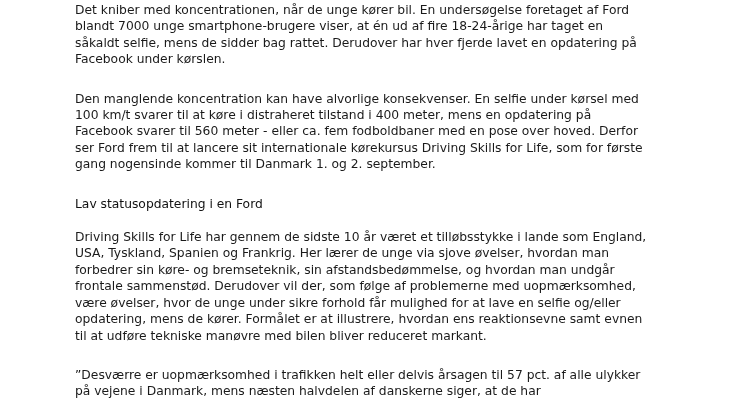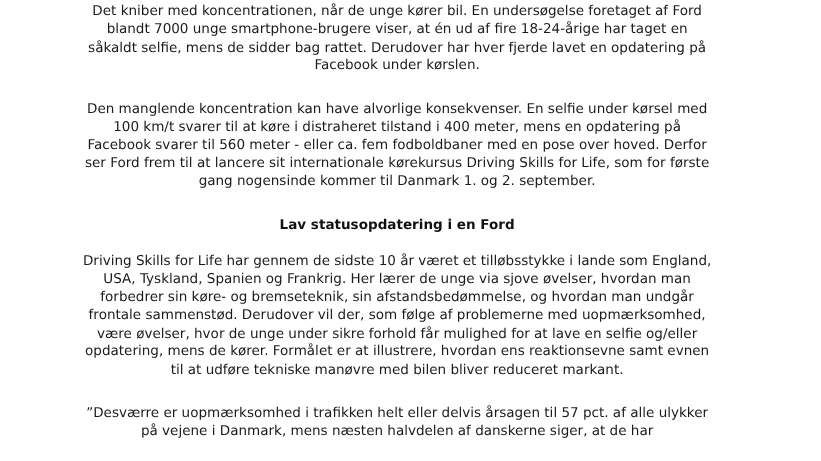--- a/index.html
+++ b/index.html
@@ -8,39 +8,38 @@
     background: #ffffff;
   }
   .page {
     position: relative;
     width: 746px;
     height: 419px;
     background: #ffffff;
     overflow: hidden;
     font-family: "DejaVu Sans", "Liberation Sans", sans-serif;
     color: #1a1a1a;
-    text-align: center;
   }
   .text-column {
     position: absolute;
     left: 75px;
     top: 2px;
     width: 572px;
     font-size: 12.3px;
     line-height: 16.4px;
   }
   .text-column p {
     margin: 0 0 23px 0;
     font-weight: 400;
   }
   .text-column h3 {
     margin: 10px 0 17px 0;
     font-size: 12.3px;
     line-height: 16.4px;
-    font-weight: 700;
+    font-weight: 400;
     color: #111111;
   }
 </style>
 </head>
 <body>
 
 <div class="page">
   <div class="text-column">
     <p>Det kniber med koncentrationen, når de unge kører bil. En undersøgelse foretaget af Ford blandt 7000 unge smartphone-brugere viser, at én ud af fire 18-24-årige har taget en såkaldt selfie, mens de sidder bag rattet. Derudover har hver fjerde lavet en opdatering på Facebook under kørslen.</p>
     <p>Den manglende koncentration kan have alvorlige konsekvenser. En selfie under kørsel med 100 km/t svarer til at køre i distraheret tilstand i 400 meter, mens en opdatering på Facebook svarer til 560 meter - eller ca. fem fodboldbaner med en pose over hoved. Derfor ser Ford frem til at lancere sit internationale kørekursus Driving Skills for Life, som for første gang nogensinde kommer til Danmark 1. og 2. september.</p>

